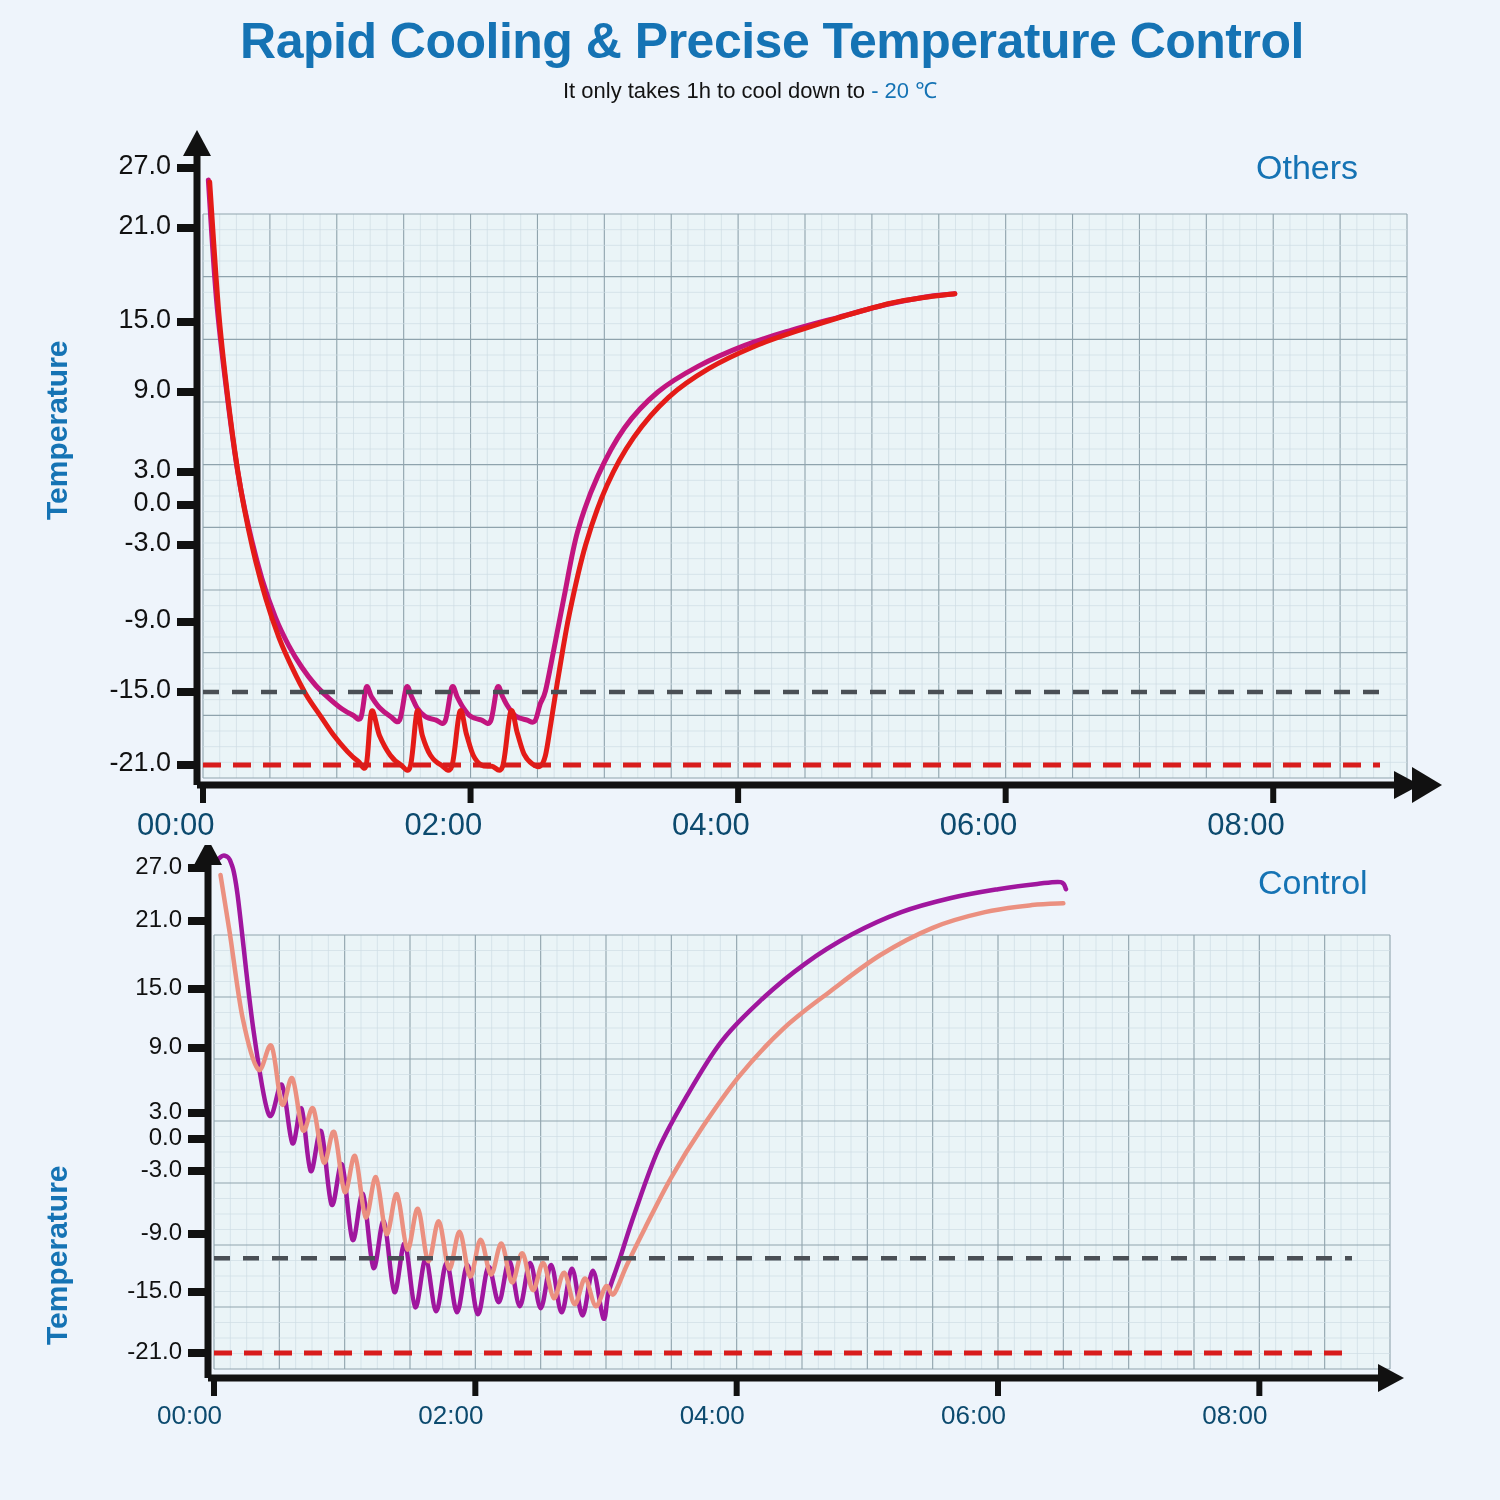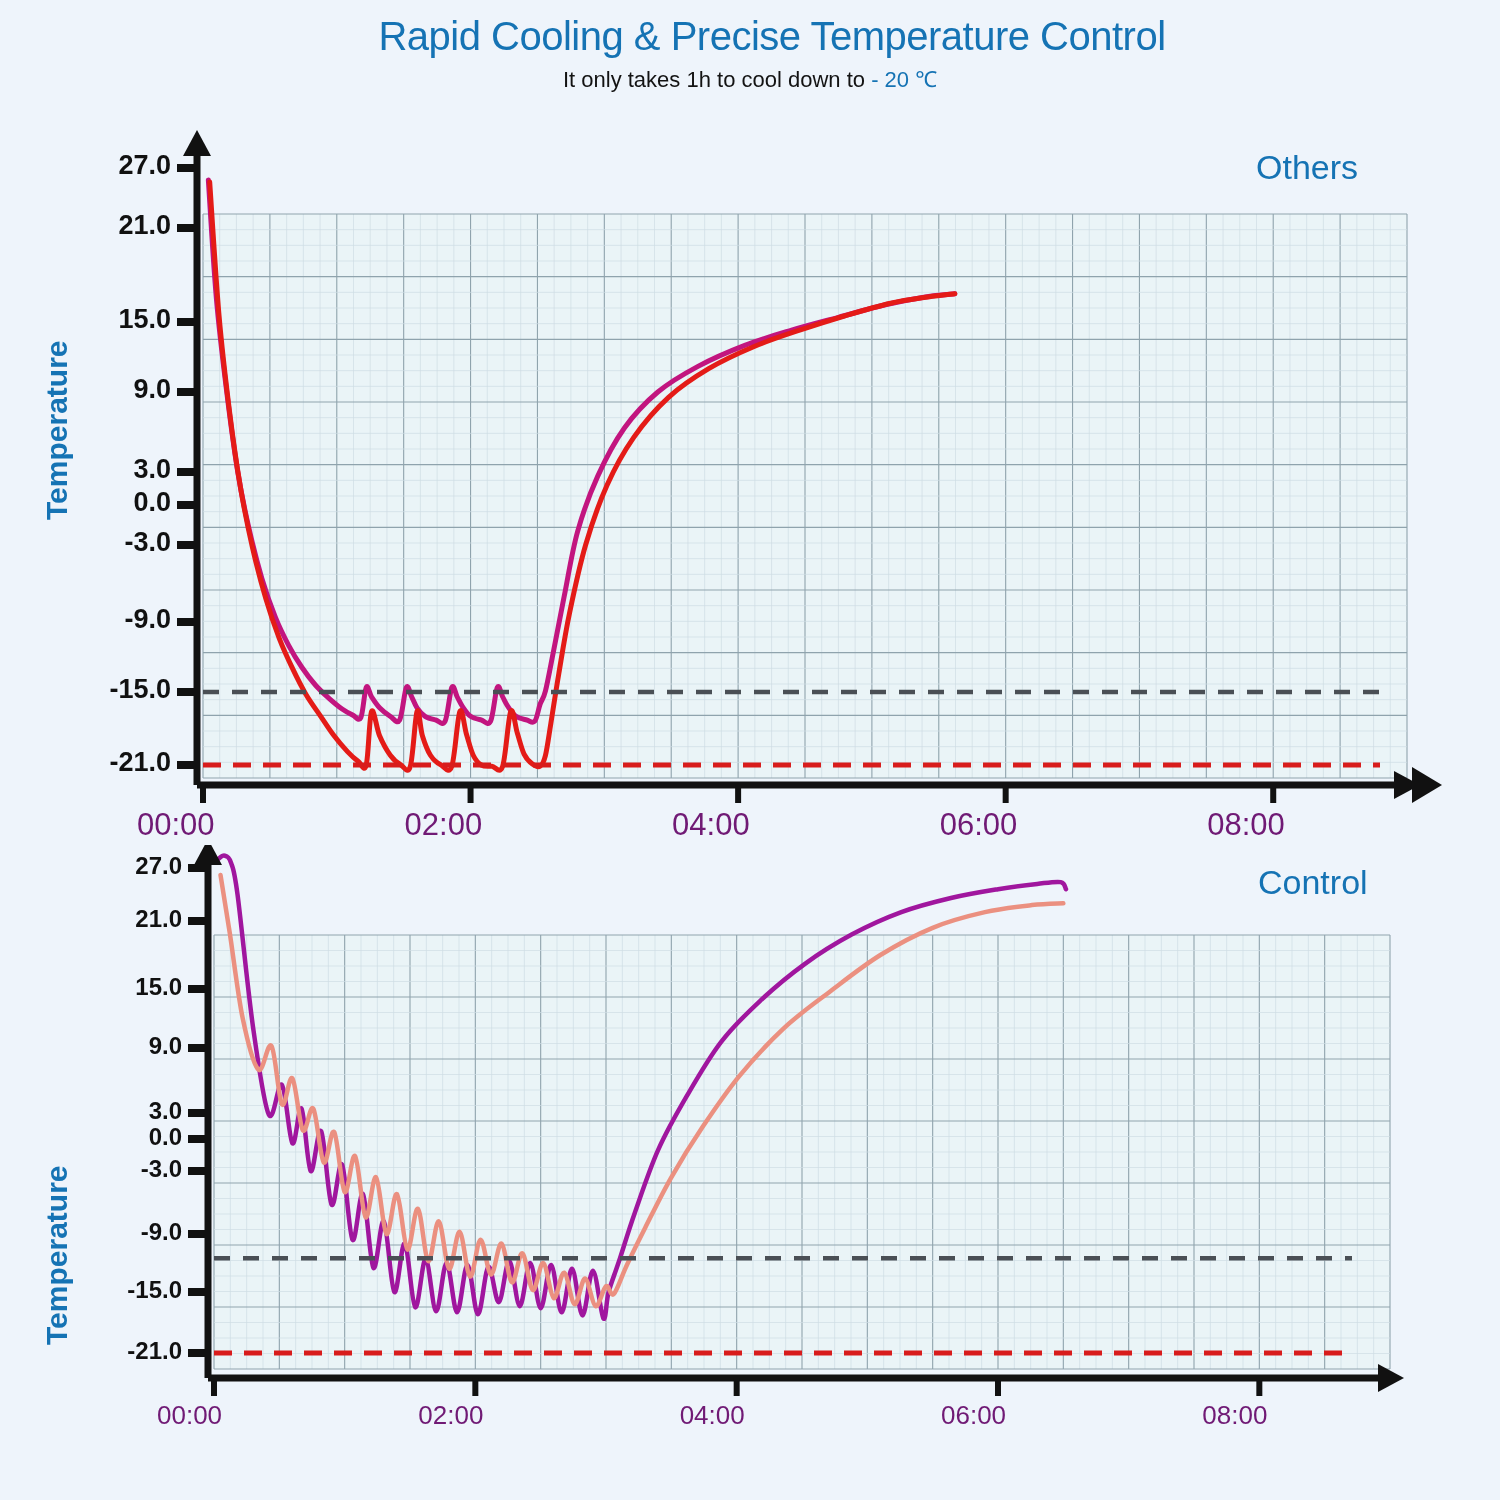--- a/index.html
+++ b/index.html
@@ -24,22 +24,22 @@
   .header {
     position: absolute;
     top: 0;
     left: 0;
     width: 1500px;
     text-align: center;
   }
   .title {
     margin: 0;
     padding-top: 14px;
-    font-size: 40px;
-    font-weight: normal;
+    font-size: 50px;
+    font-weight: bold;
     letter-spacing: -0.5px;
     color: #1573b4;
     line-height: 1.1;
     white-space: nowrap;
     padding-left: 44px;
   }
   .subtitle {
     margin: 0;
     padding-top: 10px;
     font-size: 22px;
@@ -82,31 +82,31 @@
     transform-origin: left top;
     white-space: nowrap;
   }
   #ytitle-top    { left: 40px; top: 520px; }
   #ytitle-bottom { left: 40px; top: 1345px; }
 
   .tick-label {
     position: absolute;
     font-size: 27px;
     color: #111111;
-    font-weight: bold;
+    font-weight: normal;
     white-space: nowrap;
     text-align: center;
   }
   .tick-label.small {
     font-size: 24px;
   }
   .xtick-label {
     position: absolute;
     font-size: 31px;
-    color: #701a75;
+    color: #0c4a6e;
     white-space: nowrap;
   }
   .xtick-label.small {
     font-size: 26px;
   }
 </style>
 </head>
 <body>
 
 <div id="root">

